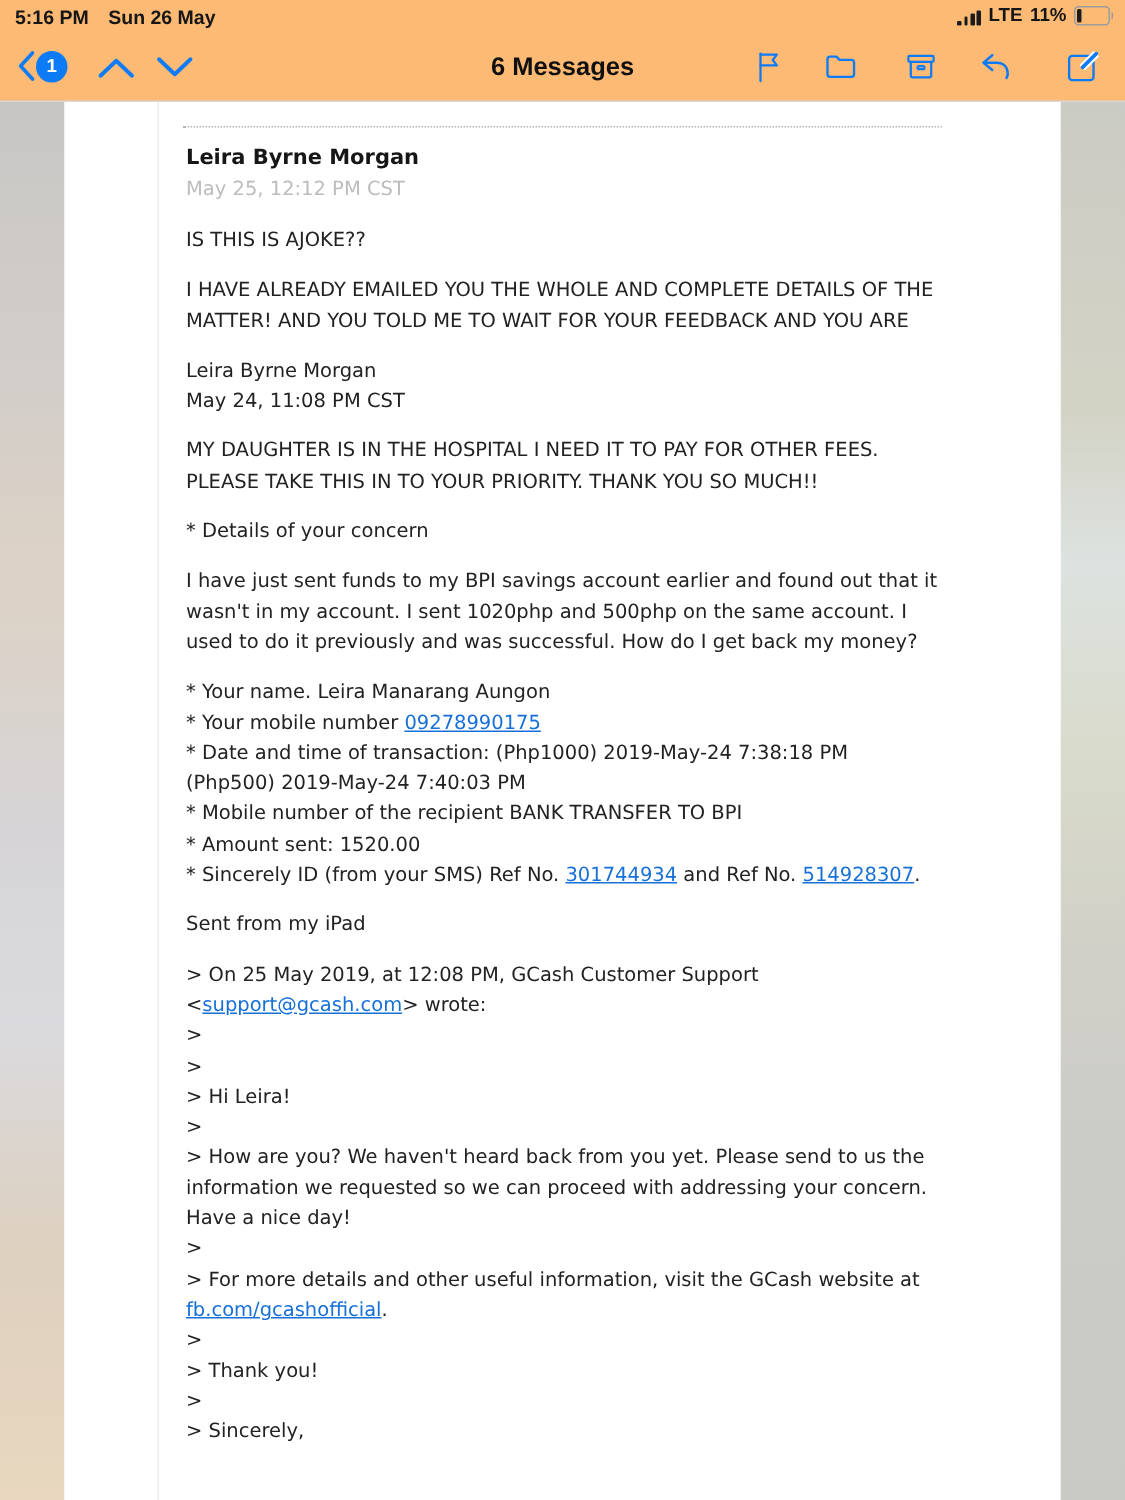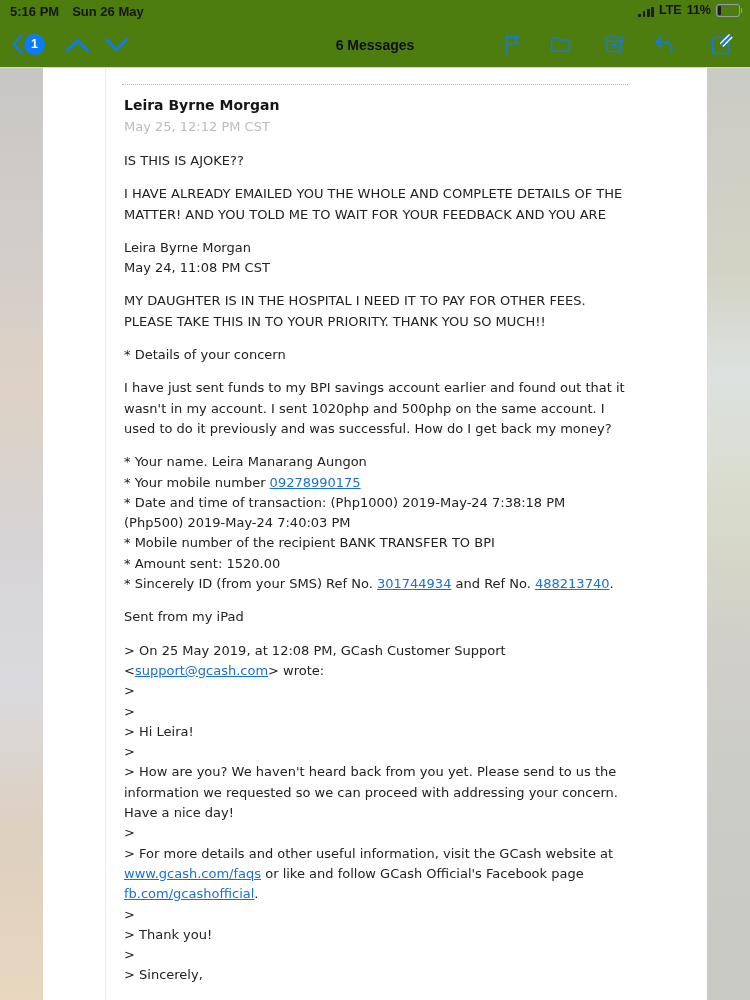--- a/index.html
+++ b/index.html
@@ -1,20 +1,20 @@
 <!DOCTYPE html>
 <html><head>
 <meta charset="utf-8">
 <style>
   html,body{margin:0;padding:0;background:#ffffff;}
   .page{position:relative;width:750px;height:1000px;overflow:hidden;background:#ffffff;
         font-family:"Liberation Sans",sans-serif;-webkit-font-smoothing:antialiased;}
 
   
-  .topbar{position:absolute;top:0;left:0;width:750px;height:68px;background:#4d7c0f;
+  .topbar{position:absolute;top:0;left:0;width:750px;height:68px;background:#fdba74;
           border-bottom:1px solid #d6d6d4;box-sizing:border-box;z-index:5;}
   .status-left{position:absolute;left:10px;top:4px;font-size:13px;font-weight:600;color:#161616;}
   .status-left .date{margin-left:13px;}
   .status-right{position:absolute;right:7px;top:3px;display:flex;align-items:flex-end;gap:5px;
                 font-size:12.5px;font-weight:600;color:#161616;}
   .bars{display:flex;align-items:flex-end;gap:1.5px;height:11px;}
   .bars i{display:block;width:2.8px;background:#1c1c1e;border-radius:0.8px;}
   .bat{position:relative;width:22px;height:11px;border:1px solid #9c9c9e;border-radius:3px;margin-right:3px;}
   .bat .fill{position:absolute;left:1.2px;top:1.2px;bottom:1.2px;width:2.6px;background:#1c1c1e;border-radius:1px;}
   .bat .tip{position:absolute;right:-3.4px;top:3px;width:1.8px;height:4.6px;background:#9c9c9e;
@@ -22,21 +22,21 @@
 
   .nav{position:absolute;top:22px;left:0;width:750px;height:46px;}
   .navbtn{position:absolute;background:none;border:none;padding:0;margin:0;cursor:pointer;line-height:0;}
   .back{left:9px;top:9px;display:flex;align-items:center;}
   .badge{width:21px;height:21px;border-radius:50%;background:#0d7bf5;color:#fff;font-size:12.5px;
          font-weight:600;display:flex;align-items:center;justify-content:center;margin-left:-4px;
          font-family:"Liberation Sans",sans-serif;}
   .chev-up{left:64px;top:15px;}
   .chev-down{left:103px;top:15px;}
   .title{position:absolute;left:0;right:0;top:0;height:46px;line-height:46px;text-align:center;
-         font-size:14px;font-weight:700;color:#101010;pointer-events:none;}
+         font-size:17px;font-weight:700;color:#101010;pointer-events:none;}
   .ic-flag{left:501px;top:10px;}
   .ic-folder{left:548px;top:10px;}
   .ic-archive{left:602px;top:10px;}
   .ic-reply{left:651px;top:10px;}
   .ic-compose{left:709px;top:10px;}
   svg.blue{stroke:#0d7bf5;fill:none;stroke-linecap:round;stroke-linejoin:round;}
 
   
   .wall-left{position:absolute;left:0;top:68px;width:43px;height:932px;
     background:linear-gradient(180deg,#c8c6c4 0%,#d1cdca 18%,#ddd2c5 34%,#d6d4d6 52%,#dadade 66%,#ddd0bf 82%,#e9d7bf 100%);}
@@ -171,38 +171,37 @@
         <div class="line"><span>wasn't in my account. I sent 1020php and 500php on the same account. I</span></div>
         <div class="line"><span>used to do it previously and was successful. How do I get back my money?</span></div>
       </div>
       <div class="para">
         <div class="line"><span>* Your name. Leira Manarang Aungon</span></div>
         <div class="line"><span>* Your mobile number </span><a class="lnk" href="#">09278990175</a></div>
         <div class="line"><span>* Date and time of transaction: (Php1000) 2019-May-24 7:38:18 PM</span></div>
         <div class="line"><span>(Php500) 2019-May-24 7:40:03 PM</span></div>
         <div class="line"><span>* Mobile number of the recipient BANK TRANSFER TO BPI</span></div>
         <div class="line"><span>* Amount sent: 1520.00</span></div>
-        <div class="line"><span>* Sincerely ID (from your SMS) Ref No. </span><a class="lnk" href="#">301744934</a><span> and Ref No. </span><a class="lnk" href="#">488213740</a><span>.</span></div>
+        <div class="line"><span>* Sincerely ID (from your SMS) Ref No. </span><a class="lnk" href="#">301744934</a><span> and Ref No. </span><a class="lnk" href="#">514928307</a><span>.</span></div>
       </div>
       <div class="para">
         <div class="line"><span>Sent from my iPad</span></div>
       </div>
       <div class="para">
         <div class="line"><span>&gt; On 25 May 2019, at 12:08 PM, GCash Customer Support</span></div>
         <div class="line"><span>&lt;</span><a class="lnk" href="#">support@gcash.com</a><span>&gt; wrote:</span></div>
         <div class="line"><span>&gt;</span></div>
         <div class="line"><span>&gt;</span></div>
         <div class="line"><span>&gt; Hi Leira!</span></div>
         <div class="line"><span>&gt;</span></div>
         <div class="line"><span>&gt; How are you? We haven't heard back from you yet. Please send to us the</span></div>
         <div class="line"><span>information we requested so we can proceed with addressing your concern.</span></div>
         <div class="line"><span>Have a nice day!</span></div>
         <div class="line"><span>&gt;</span></div>
         <div class="line"><span>&gt; For more details and other useful information, visit the GCash website at</span></div>
-        <div class="line"><a class="lnk" href="#">www.gcash.com/faqs</a><span> or like and follow GCash Official's Facebook page</span></div>
         <div class="line"><a class="lnk" href="#">fb.com/gcashofficial</a><span>.</span></div>
         <div class="line"><span>&gt;</span></div>
         <div class="line"><span>&gt; Thank you!</span></div>
         <div class="line"><span>&gt;</span></div>
         <div class="line"><span>&gt; Sincerely,</span></div>
       </div>
     </div>
 
 </div>
 

